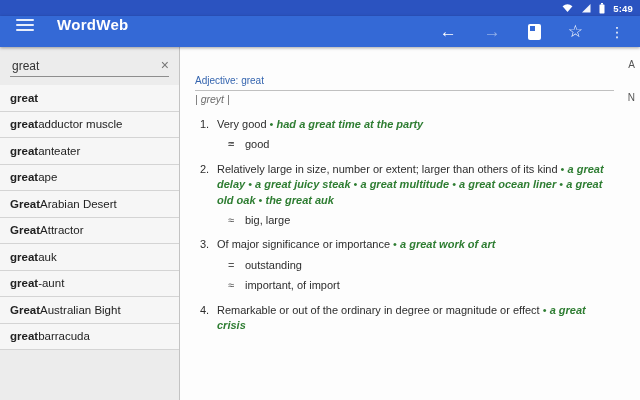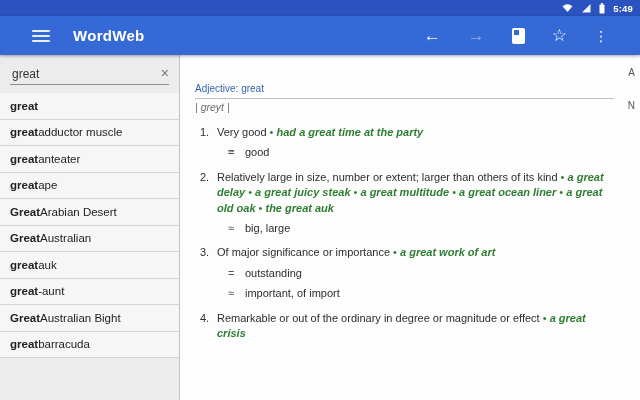--- a/index.html
+++ b/index.html
@@ -10,22 +10,22 @@
   }
   
   .status-bar{
     height:16px;background:#2b53c0;display:flex;align-items:center;
     justify-content:flex-end;gap:8px;padding:0 7px;color:#fff;
   }
   .status-bar .time{font-size:9.5px;font-weight:bold;letter-spacing:.2px;}
   .status-bar svg{display:block;}
   
   .app-bar{
-    height:39px;background:#3469d6;display:flex;align-items:center;
-    padding:0 32px;color:#fff;box-shadow:0 1px 3px rgba(0,0,0,.35);
+    height:31px;background:#3469d6;display:flex;
+    padding:0 16px;color:#fff;box-shadow:0 1px 3px rgba(0,0,0,.35);
     position:relative;z-index:5;
   }
   .hamburger{width:18px;cursor:pointer;}
   .hamburger i{display:block;height:2px;background:#e8eefb;margin:3px 0;border-radius:1px;}
   .app-title{margin-left:23px;font-size:15px;font-weight:bold;letter-spacing:.3px;}
   .app-actions{margin-left:auto;display:flex;align-items:center;gap:27px;}
   .nav-arrow{font-size:17px;line-height:1;cursor:pointer;}
   .nav-arrow.disabled{color:rgba(255,255,255,.45);}
   .book-ic{width:13px;height:16px;background:#fff;border-radius:2px;position:relative;cursor:pointer;}
   .book-ic::after{content:"";position:absolute;left:2px;top:2px;width:5px;height:5px;background:#3469d6;}
@@ -133,21 +133,21 @@
         <div class="side-item">
           <span class="b">great</span>
           <span> ape</span>
         </div>
         <div class="side-item">
           <span class="b">Great</span>
           <span> Arabian Desert</span>
         </div>
         <div class="side-item">
           <span class="b">Great</span>
-          <span> Australian</span>
+          <span> Attractor</span>
         </div>
         <div class="side-item">
           <span class="b">great</span>
           <span> auk</span>
         </div>
         <div class="side-item">
           <span class="b">great</span>
           <span>-aunt</span>
         </div>
         <div class="side-item">

